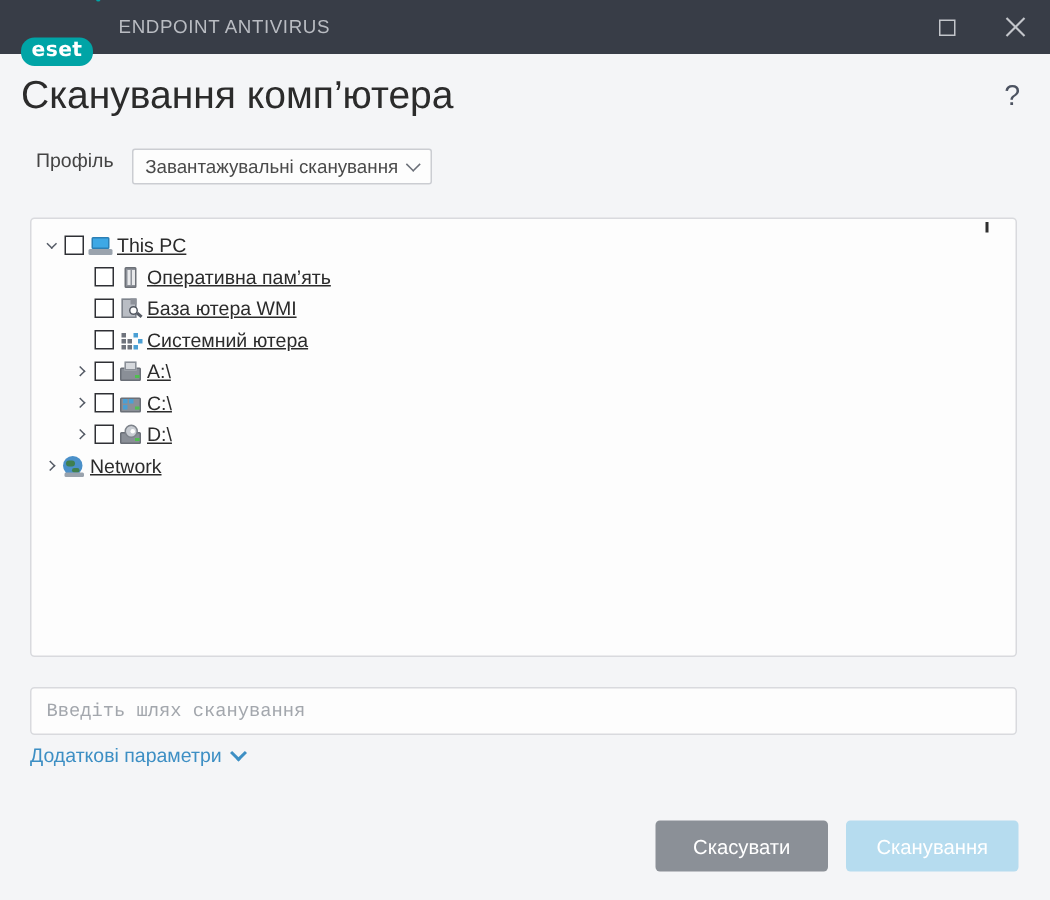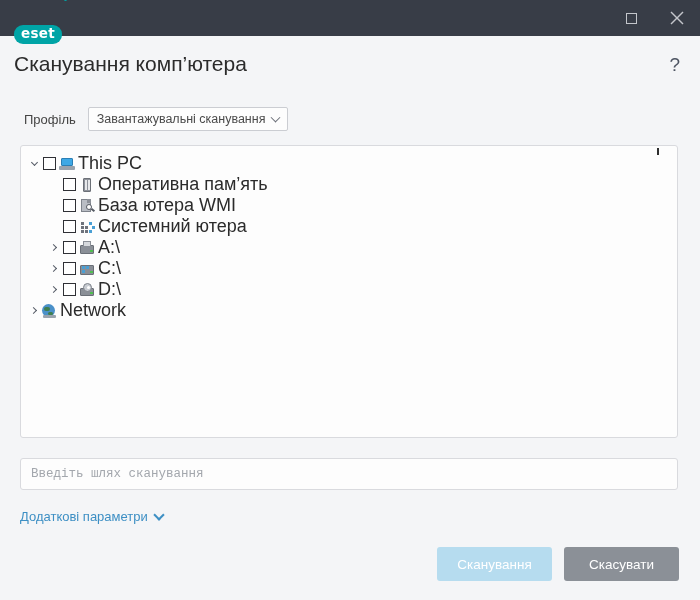--- a/index.html
+++ b/index.html
@@ -60,33 +60,33 @@
   .sq { width: 11px; height: 11px; border: 1.4px solid #c3c6cb; }
 
   
   .page-header {
     height: 55px;
     display: flex; align-items: center;
     padding: 0 18px 0 14px;
     position: relative;
   }
   .page-title {
-    font-size: 21px;
+    font-size: 26px;
     color: #2b2b2b;
     font-weight: normal;
   }
   .help-icon {
     position: absolute; right: 20px; top: 18px;
     font-size: 19px; color: #4c5361;
     cursor: pointer;
   }
 
   
   .profile-row {
-    display: flex; align-items: center;
+    display: flex; align-items: flex-start;
     padding: 0 0 0 24px;
     height: 40px;
     margin-top: 8px;
   }
   .profile-label { font-size: 13px; color: #444; margin-right: 12px; }
   .select-box {
     width: 200px; height: 24px;
     border: 1px solid #cbcdd2;
     background: #fdfdfd;
     border-radius: 2px;
@@ -117,23 +117,24 @@
   }
   .scroll-tick {
     position: absolute;
     top: 2px; left: 636px;
     width: 2px; height: 7px;
     background: #2f2f2f;
   }
   .tree-row {
     display: flex; align-items: center;
     height: 21px;
-    font-size: 18px;
+    font-size: 13px;
     color: #2b2b2b;
     padding-left: 6px;
+    text-decoration: underline;
   }
   .tree-row.lvl1 { padding-left: 6px; }
   .tree-row.lvl2 { padding-left: 26px; }
   .arrow {
     width: 14px; height: 14px;
     display: inline-flex; align-items: center; justify-content: center;
     cursor: pointer; flex: 0 0 14px;
   }
   .arrow i {
     display: block; width: 5px; height: 5px;
@@ -215,21 +216,21 @@
     width: 100%;
     font-size: 12.5px;
     color: #3a3a3a;
     background: transparent;
     font-family: Liberation Mono, monospace;
   }
   .path-input input::placeholder { color: #a3a7ad; }
 
   
   .adv-link {
-    margin: 19px 0 0 20px;
+    margin: 6px 0 0 20px;
     display: inline-flex; align-items: center;
     color: #3d8fc4;
     font-size: 13px;
     cursor: pointer;
   }
   .adv-chev {
     margin-left: 7px;
     width: 8px; height: 8px;
     border-right: 2px solid #3d8fc4;
     border-bottom: 2px solid #3d8fc4;
@@ -262,20 +263,21 @@
 
 
 
 <div class="titlebar">
   <div class="logo-wrap">
     <div class="eset-logo">
         <span>eset</span>
       </div>
     <div class="logo-dot"></div>
   </div>
+  <div class="product-name">ENDPOINT ANTIVIRUS</div>
 
   <div class="win-controls">
     <div class="win-btn">
       <div class="sq"></div>
     </div>
     <div class="win-btn">
       <svg width="14" height="14" viewBox="0 0 14 14">
         <line x1="1" y1="1" x2="13" y2="13" stroke="#c3c6cb" stroke-width="1.4"></line>
         <line x1="13" y1="1" x2="1" y2="13" stroke="#c3c6cb" stroke-width="1.4"></line>
       </svg>
@@ -415,18 +417,18 @@
 </div>
 
 
 <div class="adv-link">
   <span>Додаткові параметри</span>
   <span class="adv-chev"></span>
 </div>
 
 
 <div class="footer">
+  <button class="btn btn-cancel">Скасувати</button>
   <button class="btn btn-scan">Сканування</button>
-  <button class="btn btn-cancel">Скасувати</button>
 </div>
 
 
 
 
 </body></html>

